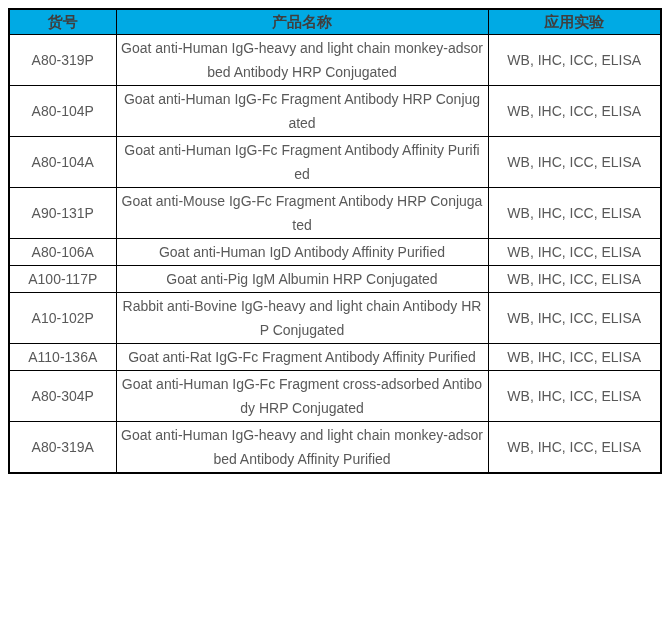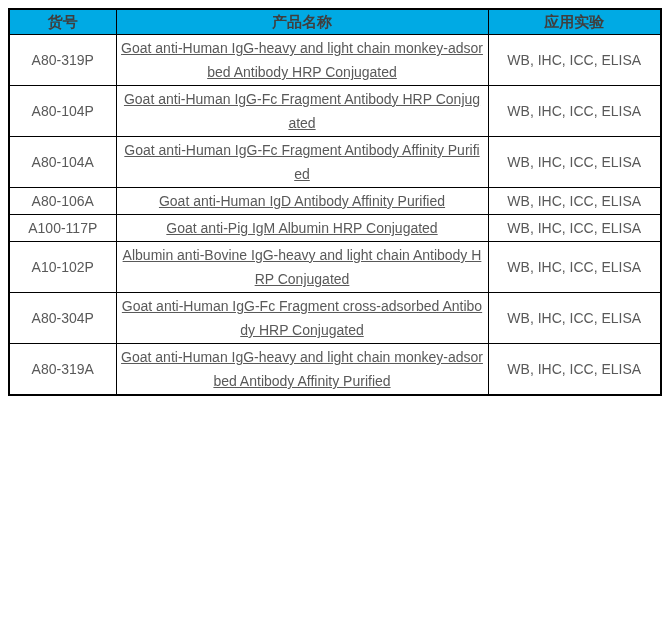--- a/index.html
+++ b/index.html
@@ -48,21 +48,20 @@
     padding: 1px 4px;
   }
   table.product-table td {
     color: var(--body-text);
     font-size: 14px;
     line-height: 24px;
     padding: 1px 4px;
   }
   td.cell-name {
     word-break: break-all;
-    text-decoration: underline;
   }
   td.cell-sku, td.cell-apps {
     white-space: nowrap;
   }
 </style>
 </head>
 <body>
 
 <div class="page">
   <table class="product-table">
@@ -88,32 +87,42 @@
         <td class="cell-sku">A80-104P</td>
         <td class="cell-name">Goat anti-Human IgG-Fc Fragment Antibody HRP Conjugated</td>
         <td class="cell-apps">WB, IHC, ICC, ELISA</td>
       </tr>
       <tr>
         <td class="cell-sku">A80-104A</td>
         <td class="cell-name">Goat anti-Human IgG-Fc Fragment Antibody Affinity Purified</td>
         <td class="cell-apps">WB, IHC, ICC, ELISA</td>
       </tr>
       <tr>
+        <td class="cell-sku">A90-131P</td>
+        <td class="cell-name">Goat anti-Mouse IgG-Fc Fragment Antibody HRP Conjugated</td>
+        <td class="cell-apps">WB, IHC, ICC, ELISA</td>
+      </tr>
+      <tr>
         <td class="cell-sku">A80-106A</td>
         <td class="cell-name">Goat anti-Human IgD Antibody Affinity Purified</td>
         <td class="cell-apps">WB, IHC, ICC, ELISA</td>
       </tr>
       <tr>
         <td class="cell-sku">A100-117P</td>
         <td class="cell-name">Goat anti-Pig IgM Albumin HRP Conjugated</td>
         <td class="cell-apps">WB, IHC, ICC, ELISA</td>
       </tr>
       <tr>
         <td class="cell-sku">A10-102P</td>
-        <td class="cell-name">Albumin anti-Bovine IgG-heavy and light chain Antibody HRP Conjugated</td>
+        <td class="cell-name">Rabbit anti-Bovine IgG-heavy and light chain Antibody HRP Conjugated</td>
+        <td class="cell-apps">WB, IHC, ICC, ELISA</td>
+      </tr>
+      <tr>
+        <td class="cell-sku">A110-136A</td>
+        <td class="cell-name">Goat anti-Rat IgG-Fc Fragment Antibody Affinity Purified</td>
         <td class="cell-apps">WB, IHC, ICC, ELISA</td>
       </tr>
       <tr>
         <td class="cell-sku">A80-304P</td>
         <td class="cell-name">Goat anti-Human IgG-Fc Fragment cross-adsorbed Antibody HRP Conjugated</td>
         <td class="cell-apps">WB, IHC, ICC, ELISA</td>
       </tr>
       <tr>
         <td class="cell-sku">A80-319A</td>
         <td class="cell-name">Goat anti-Human IgG-heavy and light chain monkey-adsorbed Antibody Affinity Purified</td>

